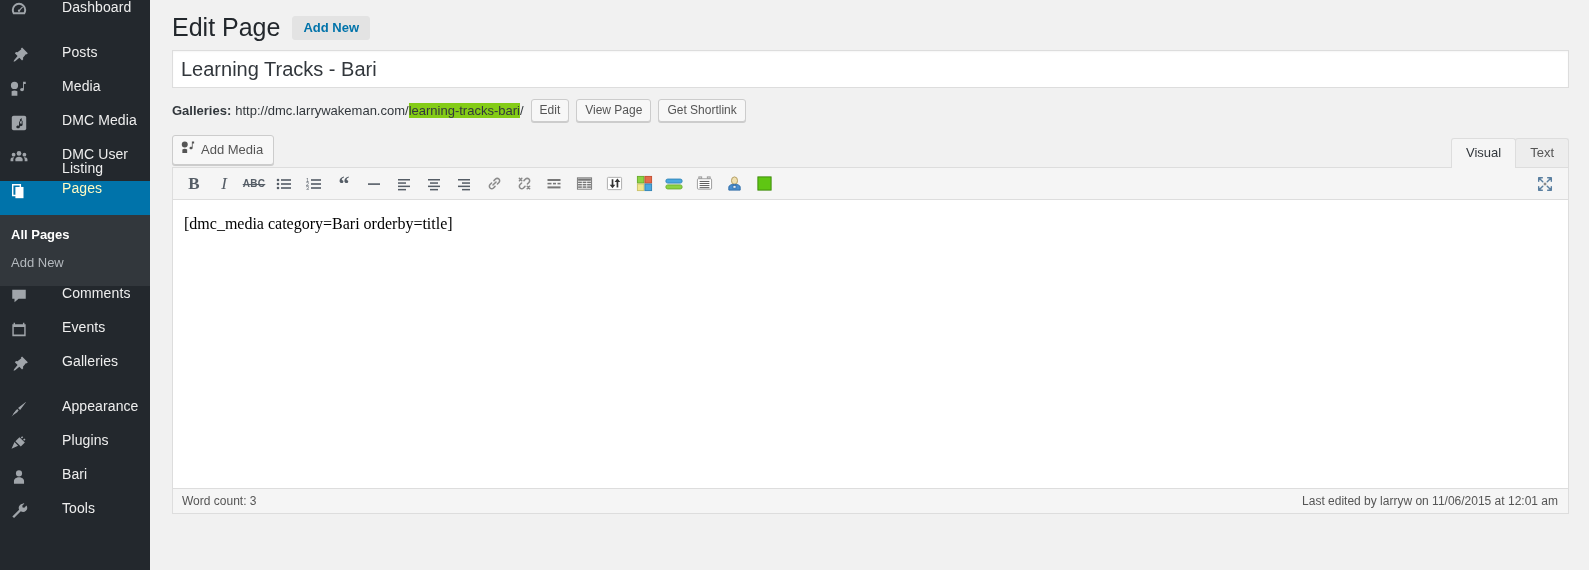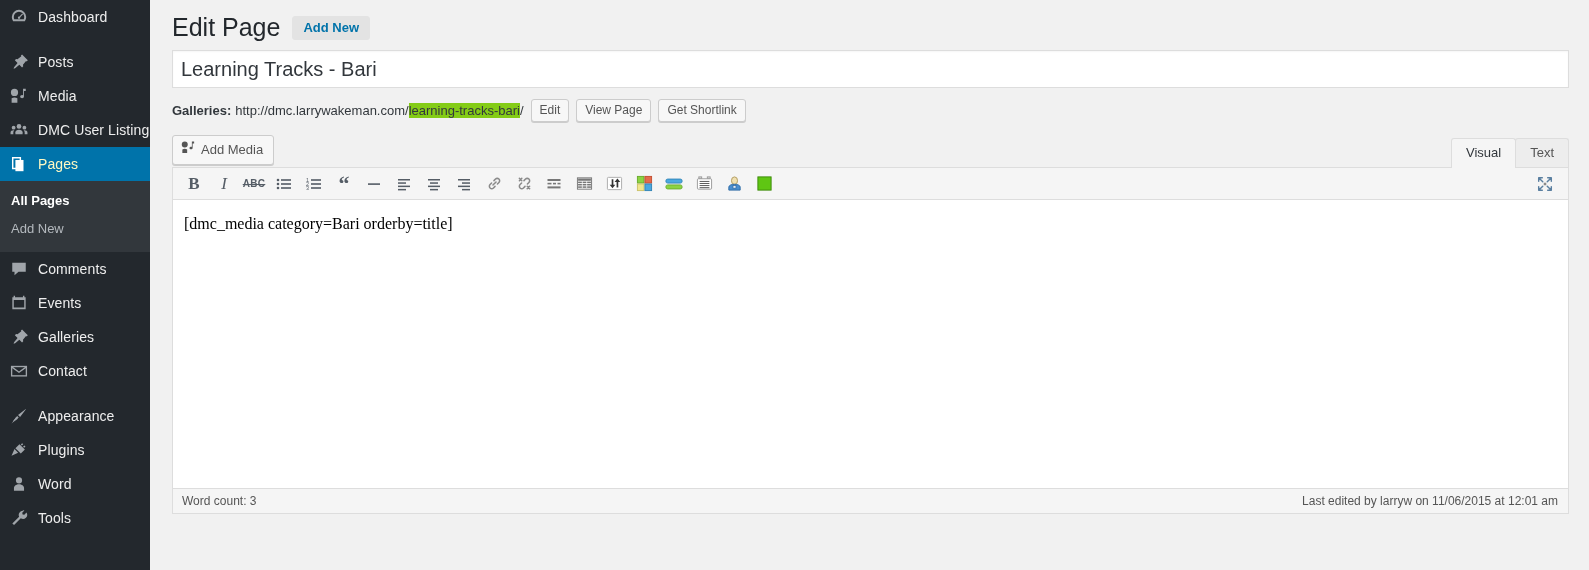--- a/index.html
+++ b/index.html
@@ -19,26 +19,26 @@
     min-width: 150px;
     background: #23282d;
     color: #eee;
     position: relative;
     height: 570px;
     overflow: hidden;
   }
   .menu-item {
     position: relative;
     display: flex;
-    align-items: center;
     height: 34px;
     padding-left: 9px;
     font-size: 14px;
     color: #eee;
     cursor: pointer;
+    gap: 24px;
   }
   .menu-item .mi-label { margin-left: 9px; line-height: 1; letter-spacing: .1px; }
   .menu-item.current {
     background: #0073aa;
     color: #fef9c3;
     font-weight: 400;
   }
   .menu-item.current::after {
     content: "";
     position: absolute;
@@ -296,20 +296,29 @@
     <div class="menu-item">
       <span class="menu-icon">
         <svg width="18" height="18" viewBox="0 0 20 20" fill="currentColor">
             <path d="M5 2a4 4 0 1 0 0 8 4 4 0 0 0 0-8zm9.5 0v7.1a2.6 2.6 0 0 0-1.1-.25c-1.16 0-2.1.8-2.1 1.8s.94 1.8 2.1 1.8 2.1-.8 2.1-1.8V4.5h2V2z"></path>
             <path d="M1.8 12.5c1-.6 2.1-.9 3.2-.9 1.1 0 2.2.3 3.2.9v4.9H1.8z"></path>
           </svg>
       </span>
       <span class="mi-label">Media</span>
     </div>
 
+    <div class="menu-item">
+      <span class="menu-icon">
+        <svg width="18" height="18" viewBox="0 0 20 20">
+            <rect x="2" y="2" width="16" height="16" rx="2" fill="#a0a5aa"></rect>
+            <path d="M13 4.5v6.2a2.1 2.1 0 0 0-1-.25c-1.1 0-2 .7-2 1.6s.9 1.6 2 1.6 2-.7 2-1.6V7.4l-4 1v4.6a2.1 2.1 0 0 0-1-.25c-1.1 0-2 .7-2 1.6s.9 1.6 2 1.6 2-.7 2-1.6V6.2z" fill="#23282d"></path>
+          </svg>
+      </span>
+      <span class="mi-label">DMC Media</span>
+    </div>
 
     <div class="menu-item">
       <span class="menu-icon">
         <svg width="18" height="18" viewBox="0 0 20 20" fill="currentColor">
             <circle cx="10" cy="6" r="2.6"></circle>
             <circle cx="4" cy="7.4" r="2.1"></circle>
             <circle cx="16" cy="7.4" r="2.1"></circle>
             <path d="M10 9.6c-2.3 0-4 1.3-4 2.9v2.3h8v-2.3c0-1.6-1.7-2.9-4-2.9z"></path>
             <path d="M4 10.4c-1.9 0-3.4 1-3.4 2.3v2h3.1v-2.2c0-.8.4-1.5 1.1-2a4.9 4.9 0 0 0-.8-.1z"></path>
             <path d="M16 10.4c-.28 0-.55.03-.8.1.7.5 1.1 1.2 1.1 2v2.2h3.1v-2c0-1.3-1.5-2.3-3.4-2.3z"></path>
@@ -366,29 +375,20 @@
 
     <div class="menu-item">
       <span class="menu-icon">
         <svg width="18" height="18" viewBox="0 0 20 20" fill="currentColor">
             <path d="M13.4 1.6 12 3l.6.6-4.3 3.4-1.6-.3-1.3 1.3 3 3-3.9 4.7-.5 1.7 1.7-.5 4.7-3.9 3 3 1.3-1.3-.3-1.6 3.4-4.3.6.6 1.4-1.4z"></path>
           </svg>
       </span>
       <span class="mi-label">Galleries</span>
     </div>
 
-    <div class="menu-item">
-      <span class="menu-icon">
-        <svg width="18" height="18" viewBox="0 0 20 20" fill="none" stroke="currentColor" stroke-width="1.5">
-            <rect x="1.8" y="5" width="16.4" height="10.4"></rect>
-            <path d="M1.8 5.4 10 11.4l8.2-6"></path>
-          </svg>
-      </span>
-      <span class="mi-label">Contact</span>
-    </div>
     <div class="menu-sep"></div>
 
     <div class="menu-item">
       <span class="menu-icon">
         <svg width="18" height="18" viewBox="0 0 20 20" fill="currentColor">
             <path d="M17.5 2.3 8.9 8.8l2.3 2.3 6.5-8.6zM7.9 9.9 3.1 16l.5.5 6.1-4.8zM2.6 17.2l-.9 1.2 1.2-.9z"></path>
             <path d="M6.9 11.2 2.2 17.8l6.6-4.7z" opacity=".85"></path>
           </svg>
       </span>
       <span class="mi-label">Appearance</span>
@@ -404,21 +404,21 @@
       <span class="mi-label">Plugins</span>
     </div>
 
     <div class="menu-item">
       <span class="menu-icon">
         <svg width="18" height="18" viewBox="0 0 20 20" fill="currentColor">
             <circle cx="10" cy="6" r="3.4"></circle>
             <path d="M10 10.2c-3.1 0-5.6 1.9-5.6 4.2v3.1h11.2v-3.1c0-2.3-2.5-4.2-5.6-4.2z"></path>
           </svg>
       </span>
-      <span class="mi-label">Word</span>
+      <span class="mi-label">Bari</span>
     </div>
 
     <div class="menu-item">
       <span class="menu-icon">
         <svg width="18" height="18" viewBox="0 0 20 20" fill="currentColor">
             <path d="M14.3 2a4.6 4.6 0 0 0-4.2 6.5L2.6 16l1.9 1.9 7.5-7.5A4.6 4.6 0 0 0 18.3 4l-2.4 2.4-1.9-.4-.4-1.9L16 1.7a4.6 4.6 0 0 0-1.7-.3z"></path>
           </svg>
       </span>
       <span class="mi-label">Tools</span>
     </div>

